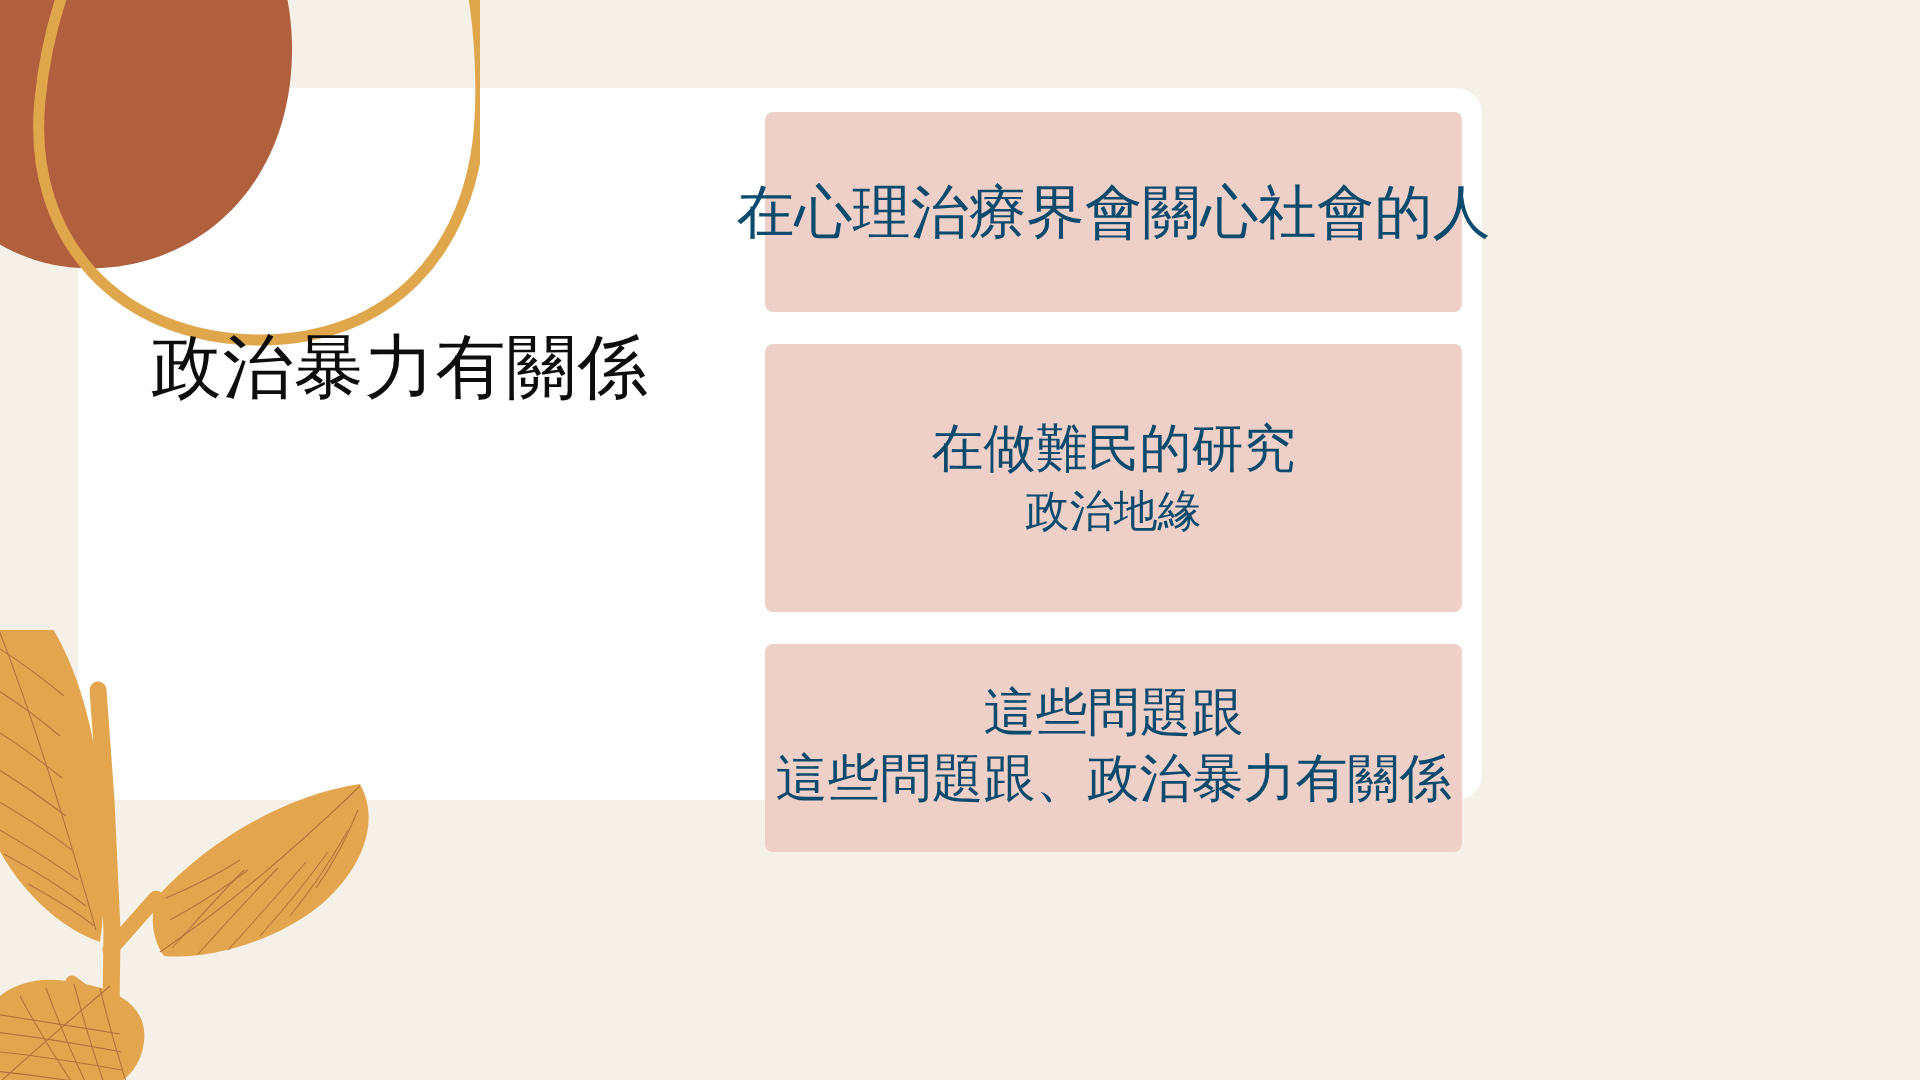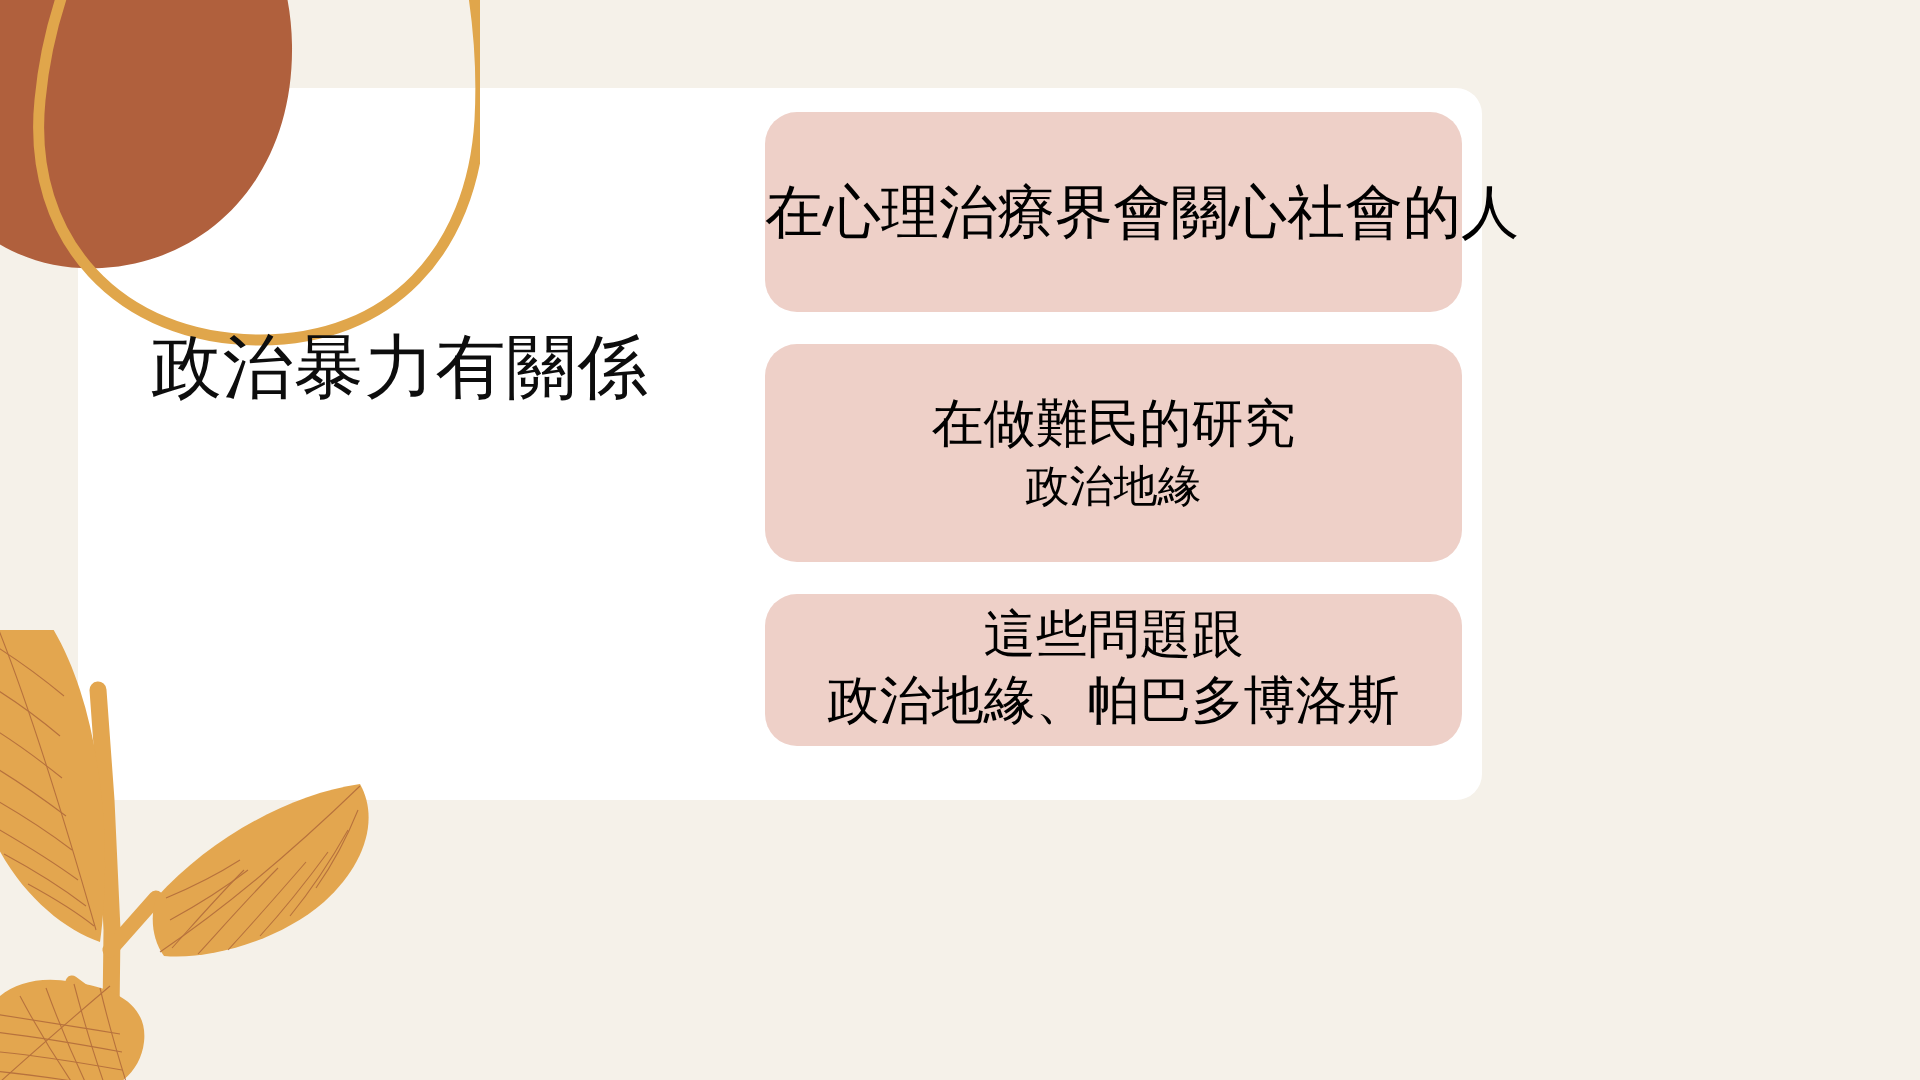--- a/index.html
+++ b/index.html
@@ -79,38 +79,39 @@
 
   
   #boxes {
     position: absolute;
     left: 765px;
     top: 112px;
     width: 697px;
   }
   .callout {
     background: #eed0c8;
-    border-radius: 32px;
-    color: #000000;
+    border-radius: 8px;
+    color: #0c4a6e;
     display: flex;
     flex-direction: column;
+    align-items: center;
     justify-content: center;
     text-align: center;
     box-sizing: border-box;
   }
   #callout-1 {
     height: 200px;
     margin-bottom: 32px;
   }
   #callout-2 {
-    height: 218px;
+    height: 268px;
     margin-bottom: 32px;
   }
   #callout-3 {
-    height: 152px;
+    height: 208px;
   }
   .line-lg {
     font-size: 58px;
     line-height: 1.12;
     white-space: nowrap;
   }
   .line-md {
     font-size: 52px;
     line-height: 1.16;
     white-space: nowrap;
@@ -205,18 +206,18 @@
       <div class="line-lg">在心理治療界會關心社會的人</div>
     </div>
 
     <div class="callout" id="callout-2">
       <div class="line-md">在做難民的研究</div>
       <div class="line-sm">政治地緣</div>
     </div>
 
     <div class="callout" id="callout-3">
       <div class="line-md">這些問題跟</div>
-      <div class="line-md">政治地緣、帕巴多博洛斯</div>
+      <div class="line-md">這些問題跟、政治暴力有關係</div>
     </div>
 
   </div>
 
 </div>
 
 </body></html>

